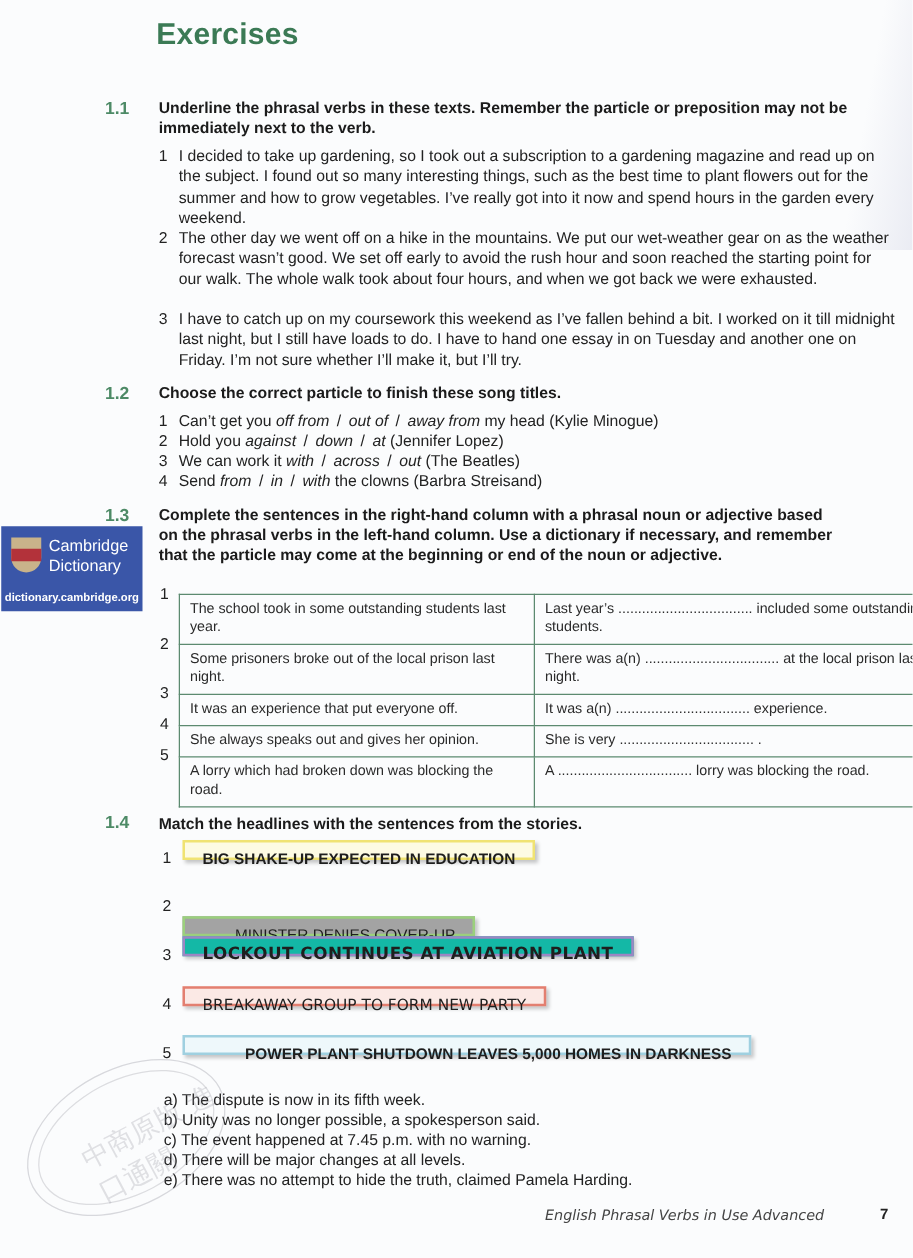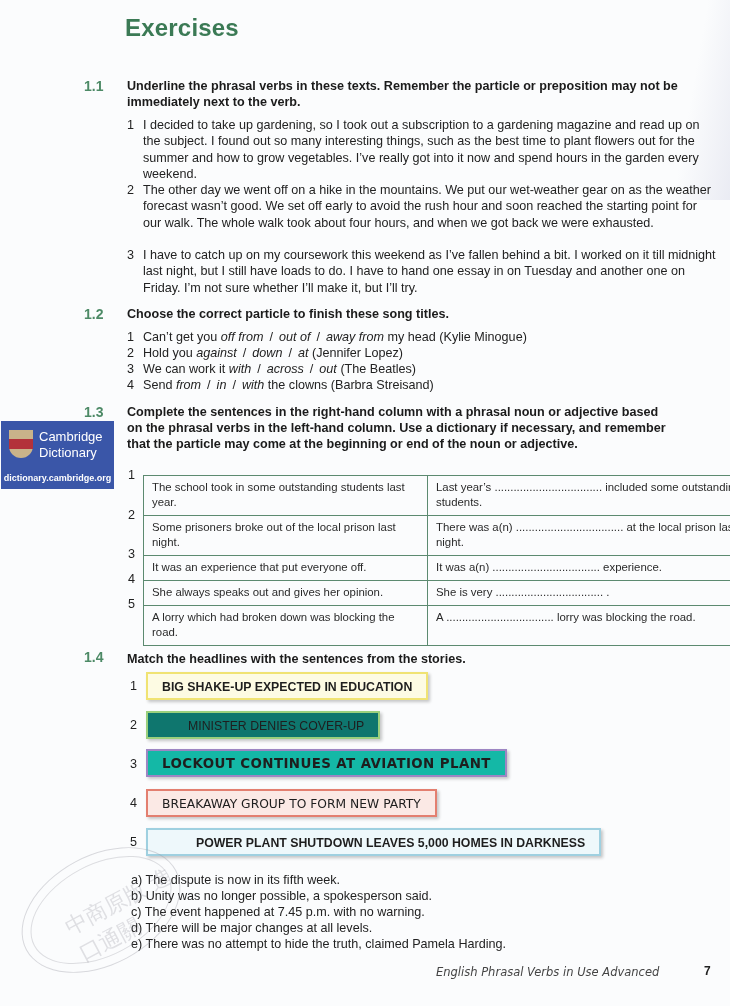--- a/index.html
+++ b/index.html
@@ -65,28 +65,28 @@
   }
   .row-num { position: absolute; left: 128px; font-size: 12.6px; color:#222; }
   .tbl td {
     border: 1px solid #5c8a70;
     font-size: 11.4px; line-height: 15px; color: #2a2a2a;
     padding: 4px 8px; vertical-align: top;
   }
   .tbl td.l { width: 284px; }
 
   .hl {
-    position: absolute; left: 146px; height: 28px;
+    position: absolute; left: 146px; height: 16px;
     font-size: 12.3px; line-height: 26px; padding: 0 14px;
     box-shadow: 2px 2px 3px rgba(0,0,0,0.22);
     white-space: nowrap;
   }
   .hl-num { position: absolute; left: 130px; font-size: 12.6px; color: #222; }
   .hl1 { top: 672px; background: #fdfbe3; border: 2px solid #f0e373; font-weight: bold; font-family: "Liberation Sans", sans-serif; }
-  .hl2 { top: 711px; background: #0f766e; border: 2px solid #9bd07d; padding-left: 40px; }
+  .hl2 { top: 733px; background: #a3a3a3; border: 2px solid #9bd07d; padding-left: 40px; }
   .hl3 { top: 749px; background: #14b8a6; border: 2px solid #9d86c3; font-weight: bold; font-size: 13.4px; letter-spacing: 0.4px; font-family: "DejaVu Sans", sans-serif; }
   .hl4 { top: 789px; background: #fbe9e5; border: 2px solid #e37f70; font-family: "DejaVu Sans", sans-serif; font-size: 12.3px; }
   .hl5 { top: 828px; background: #eef8fb; border: 2px solid #9fd0e0; font-weight: bold; padding-left: 48px; }
 
   .sent { position: absolute; left: 131px; font-size: 12.6px; line-height: 16px; color: #222; }
 
   .footer {
     position: absolute; top: 965px; left: 436px; font-size: 11.5px; font-style: italic; color: #444;
     font-family: "DejaVu Sans", sans-serif;
   }

